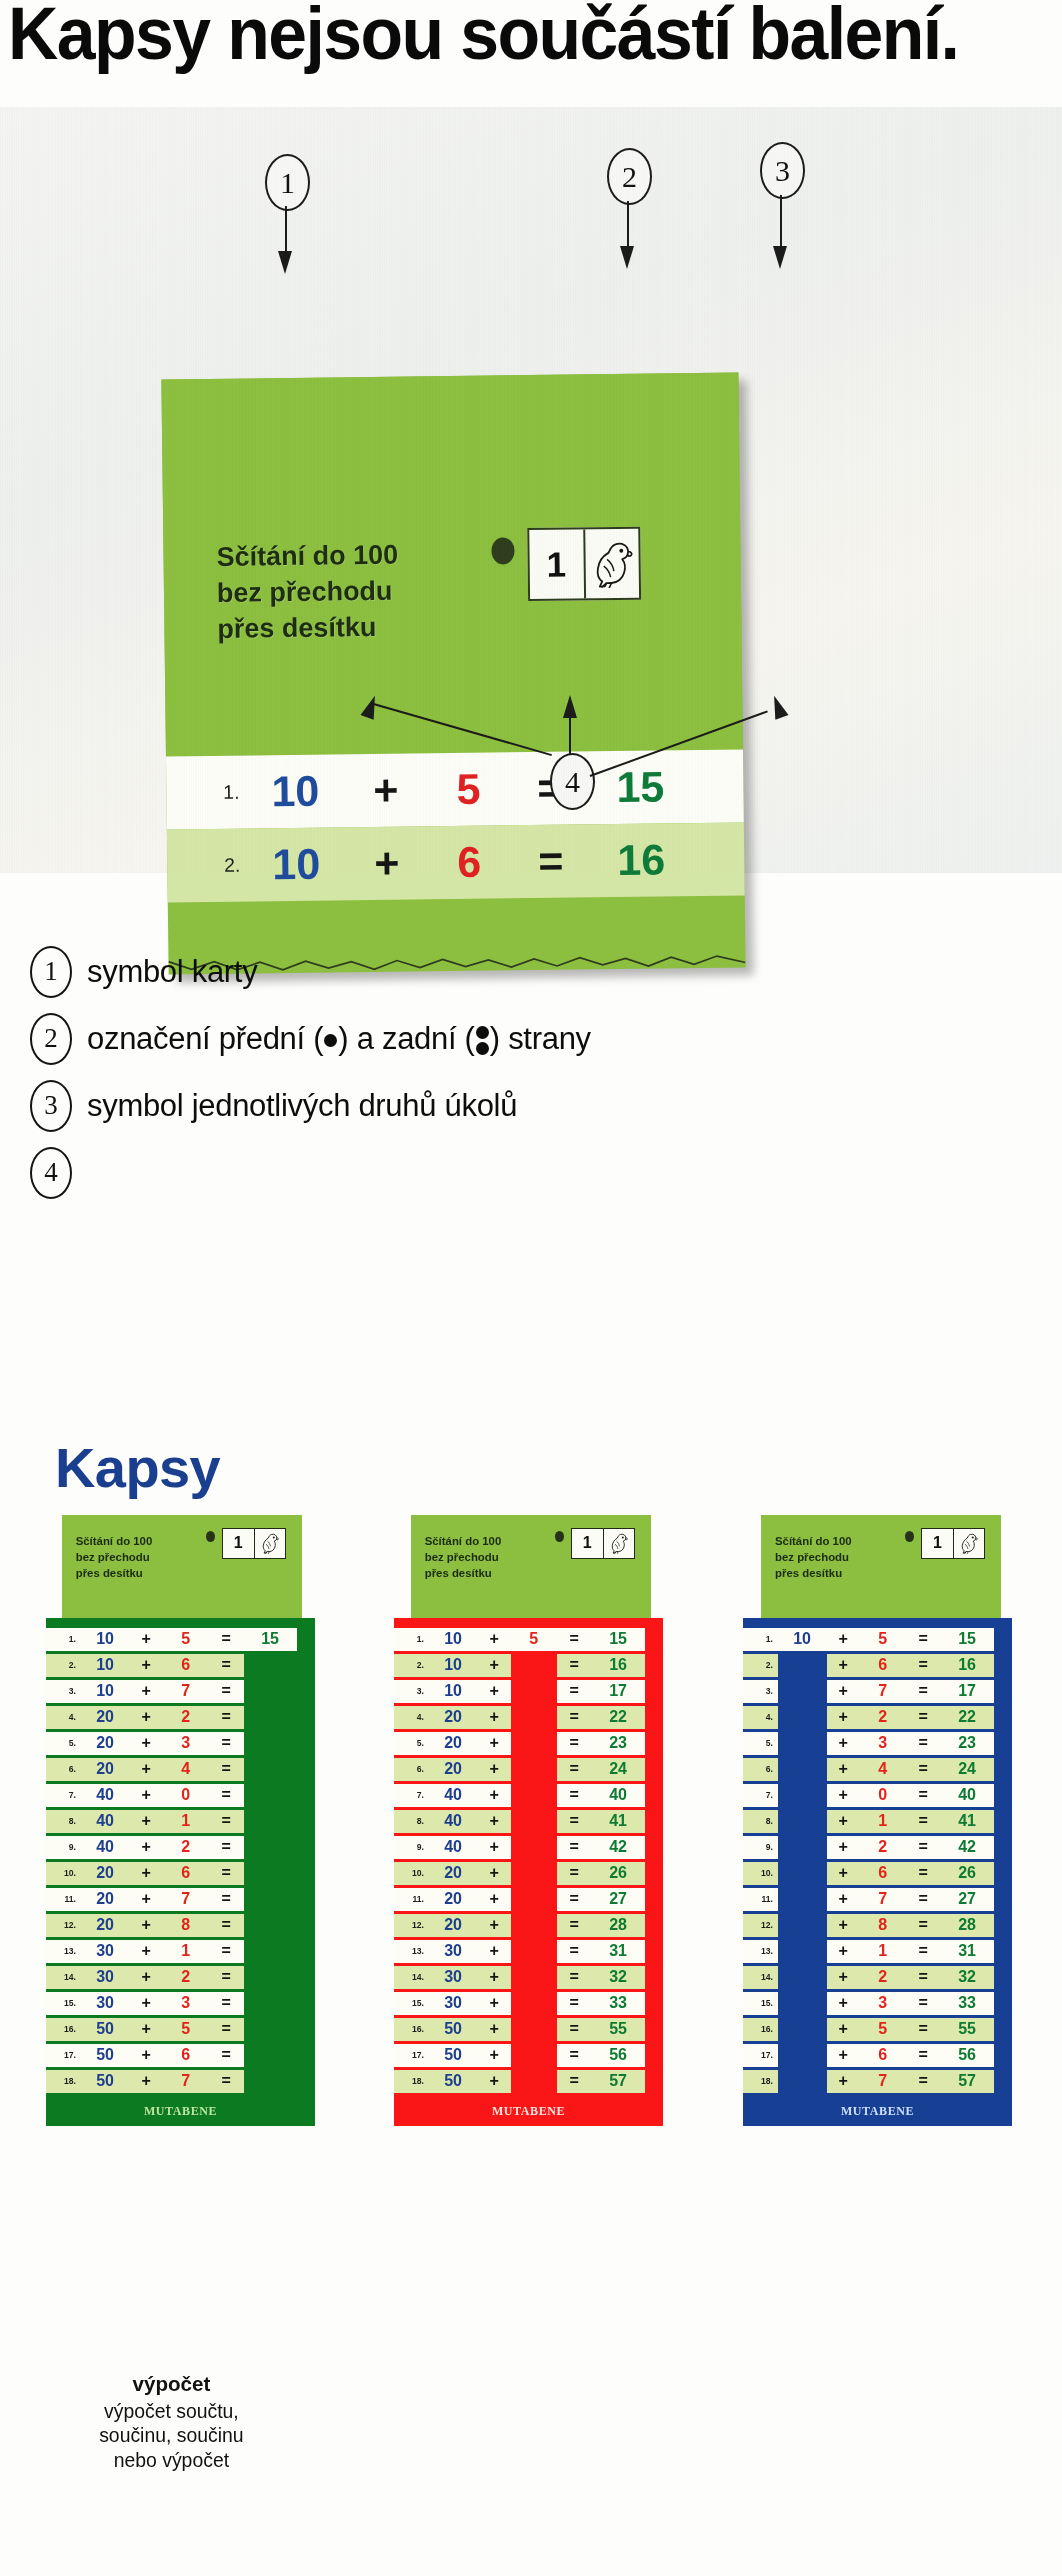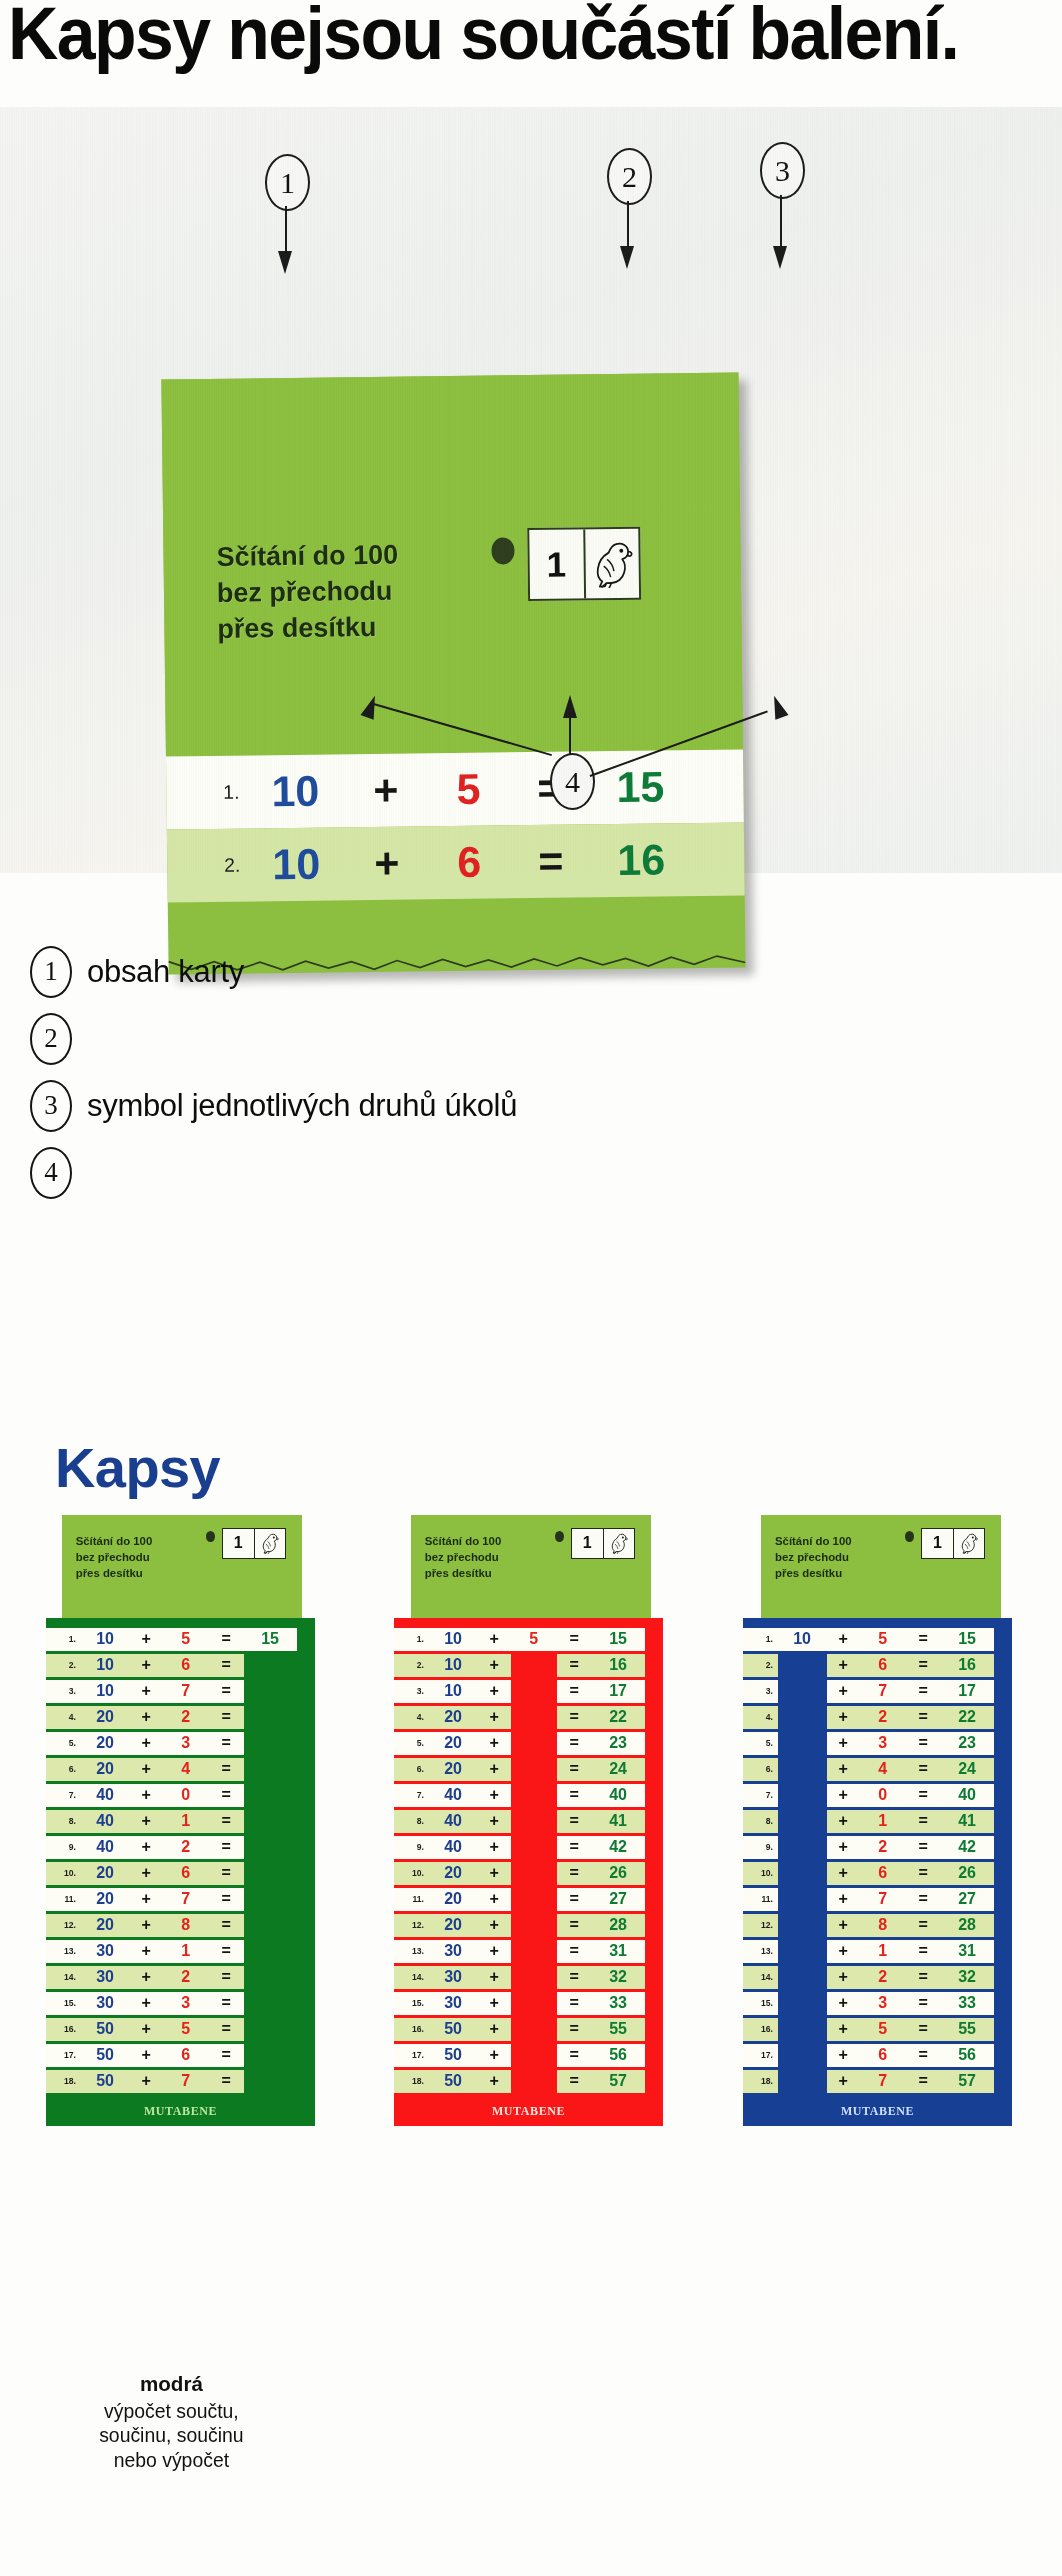--- a/index.html
+++ b/index.html
@@ -246,24 +246,25 @@
     <div class="arrowhead" style="left:563px;top:588px;transform:rotate(180deg);"></div>
     <div class="leader-diag" style="left:370px;top:595px;width:189px;transform:rotate(16deg);"></div>
     <div class="arrowhead" style="left:364px;top:588px;transform:rotate(200deg);"></div>
     <div class="leader-diag" style="left:590px;top:668px;width:189px;transform:rotate(-20deg);"></div>
     <div class="arrowhead" style="left:771px;top:588px;transform:rotate(160deg);"></div>
   </div>
 
   <div id="legend">
     <div class="legend-item">
       <div class="legend-num">1</div>
-      <div class="legend-text">obsah karty</div>
+      <div class="legend-text">symbol karty</div>
     </div>
     <div class="legend-item">
       <div class="legend-num">2</div>
+      <div class="legend-text"><span>označení přední (</span><span class="ic-front"></span><span>) a zadní (</span><span class="ic-back"><i></i><i></i></span><span>) strany</span></div>
     </div>
     <div class="legend-item">
       <div class="legend-num">3</div>
       <div class="legend-text">symbol jednotlivých druhů úkolů</div>
     </div>
     <div class="legend-item">
       <div class="legend-num">4</div>
     </div>
   </div>
 
@@ -434,21 +435,21 @@
             <span class="cell c-a band-g">50</span>
             <span class="cell c-op band-g">+</span>
             <span class="cell c-b band-g">7</span>
             <span class="cell c-eq band-g">=</span>
             <span class="cell c-r gap" style="background: rgb(12, 122, 33); color: transparent;">57</span>
           </div>
           <div class="logo">MUTABENE</div>
         </div>
       </div>
       <div class="caption cp-green">
-        <b>modrá</b>
+        <b>výpočet</b>
         <div>výpočet součtu,</div>
         <div>součinu, součinu</div>
         <div>nebo výpočet</div>
       </div>
       <div class="pocketcol pc-red">
         <div class="cardtop">
           <div class="t">
             <div>Sčítání do 100</div>
             <div>bez přechodu</div>
             <div>přes desítku</div>

